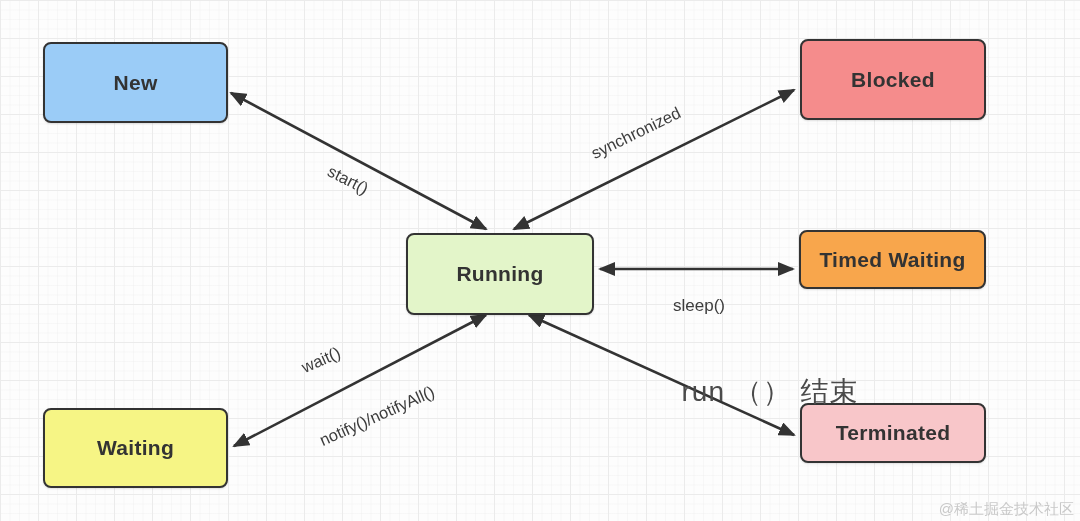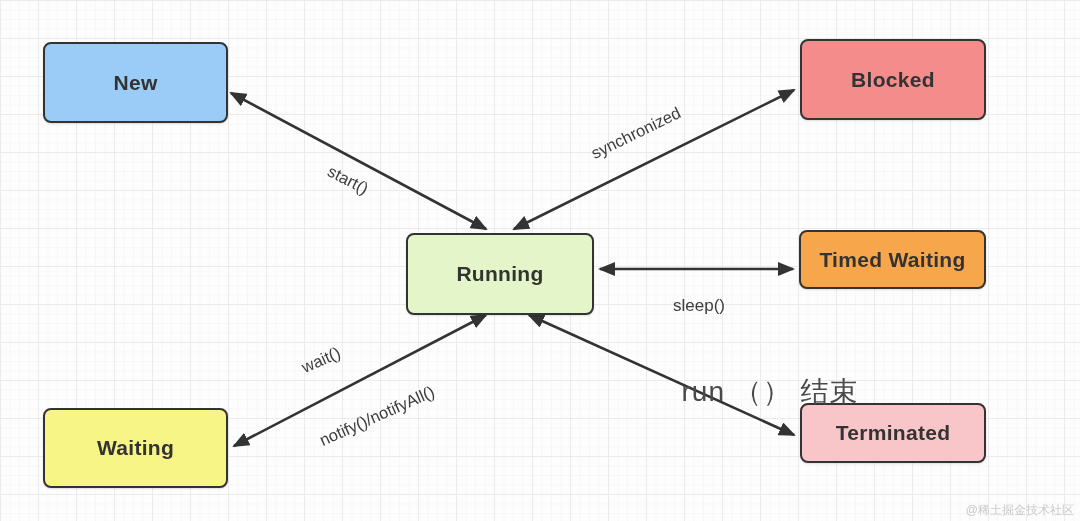--- a/index.html
+++ b/index.html
@@ -63,21 +63,21 @@
   .lbl-synchronized { left: 636px; top: 133px; transform: translate(-50%,-50%) rotate(-26deg); }
   .lbl-sleep        { left: 699px; top: 306px; font-size: 17px; text-align: center; }
   .lbl-wait         { left: 321px; top: 360px; transform: translate(-50%,-50%) rotate(-24deg); }
   .lbl-notify       { left: 377px; top: 416px; transform: translate(-50%,-50%) rotate(-24deg); }
   .lbl-run-end      { left: 770px; top: 392px; font-size: 28px; color: #4a4a4a; letter-spacing: 1px; }
 
   .watermark {
     position: absolute;
     right: 6px;
     bottom: 2px;
-    font-size: 12px;
+    font-size: 15px;
     color: #c9c9c9;
   }
 </style>
 </head>
 <body>
 
 <div class="canvas">
 
   <svg class="edges-layer" viewBox="0 0 1080 521" xmlns="http://www.w3.org/2000/svg">
     <defs>

